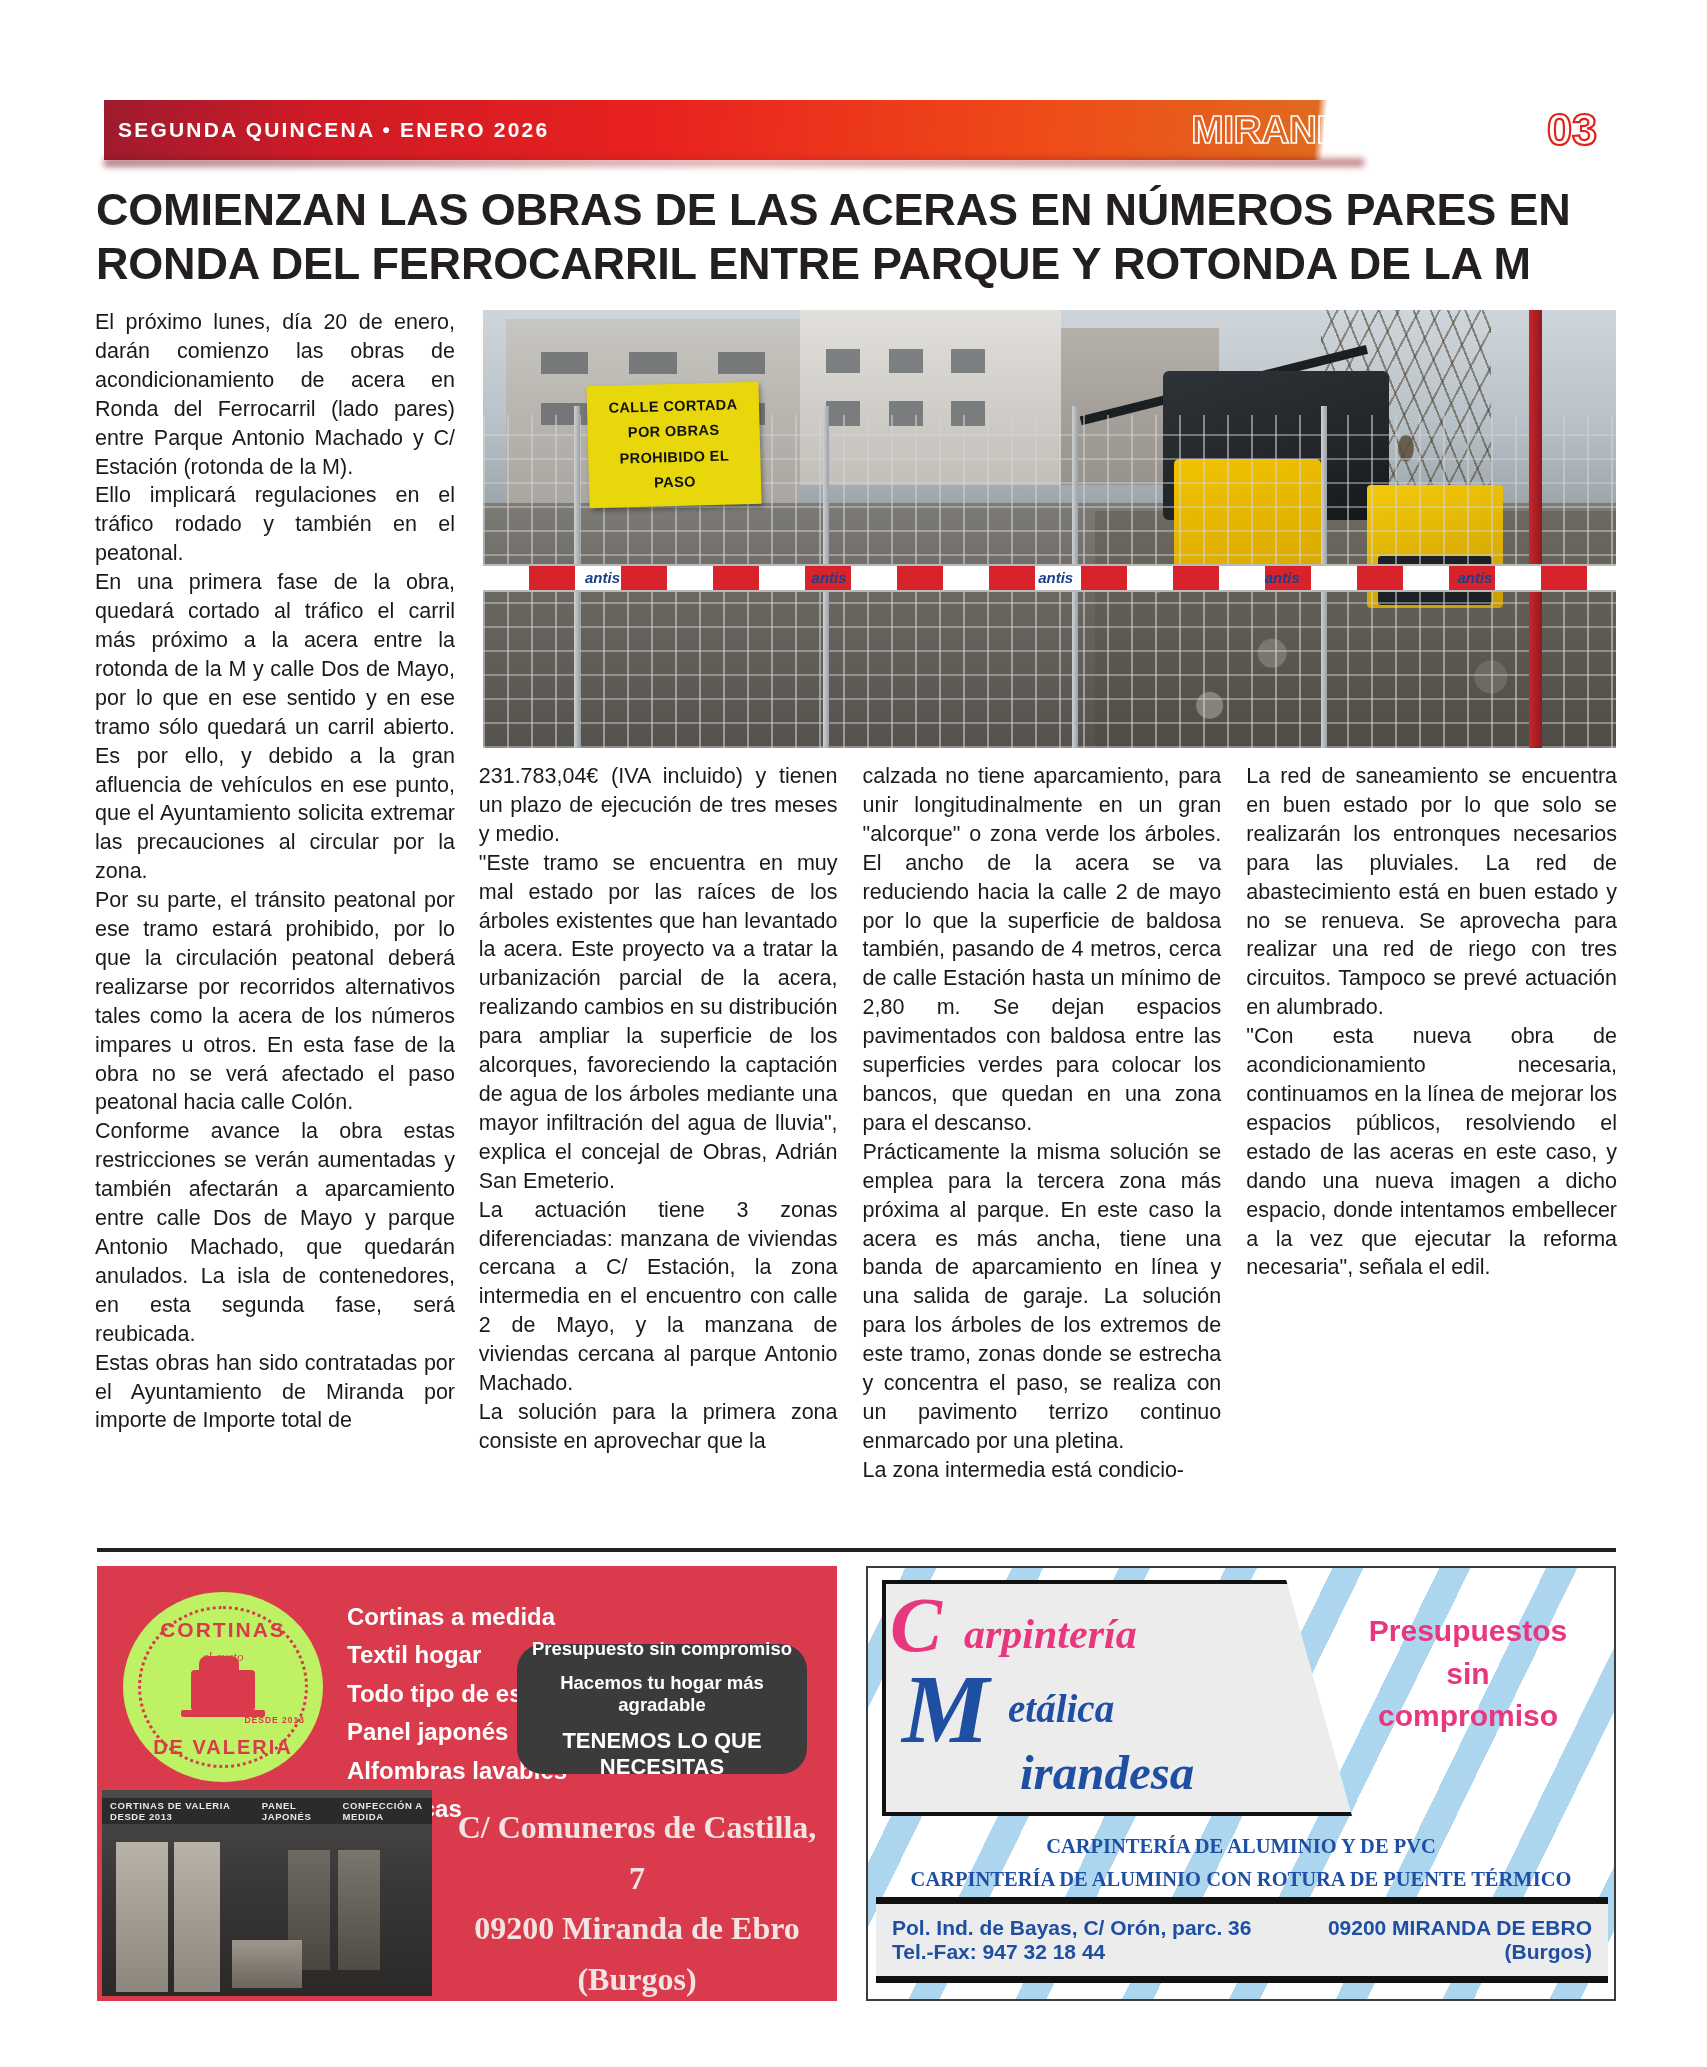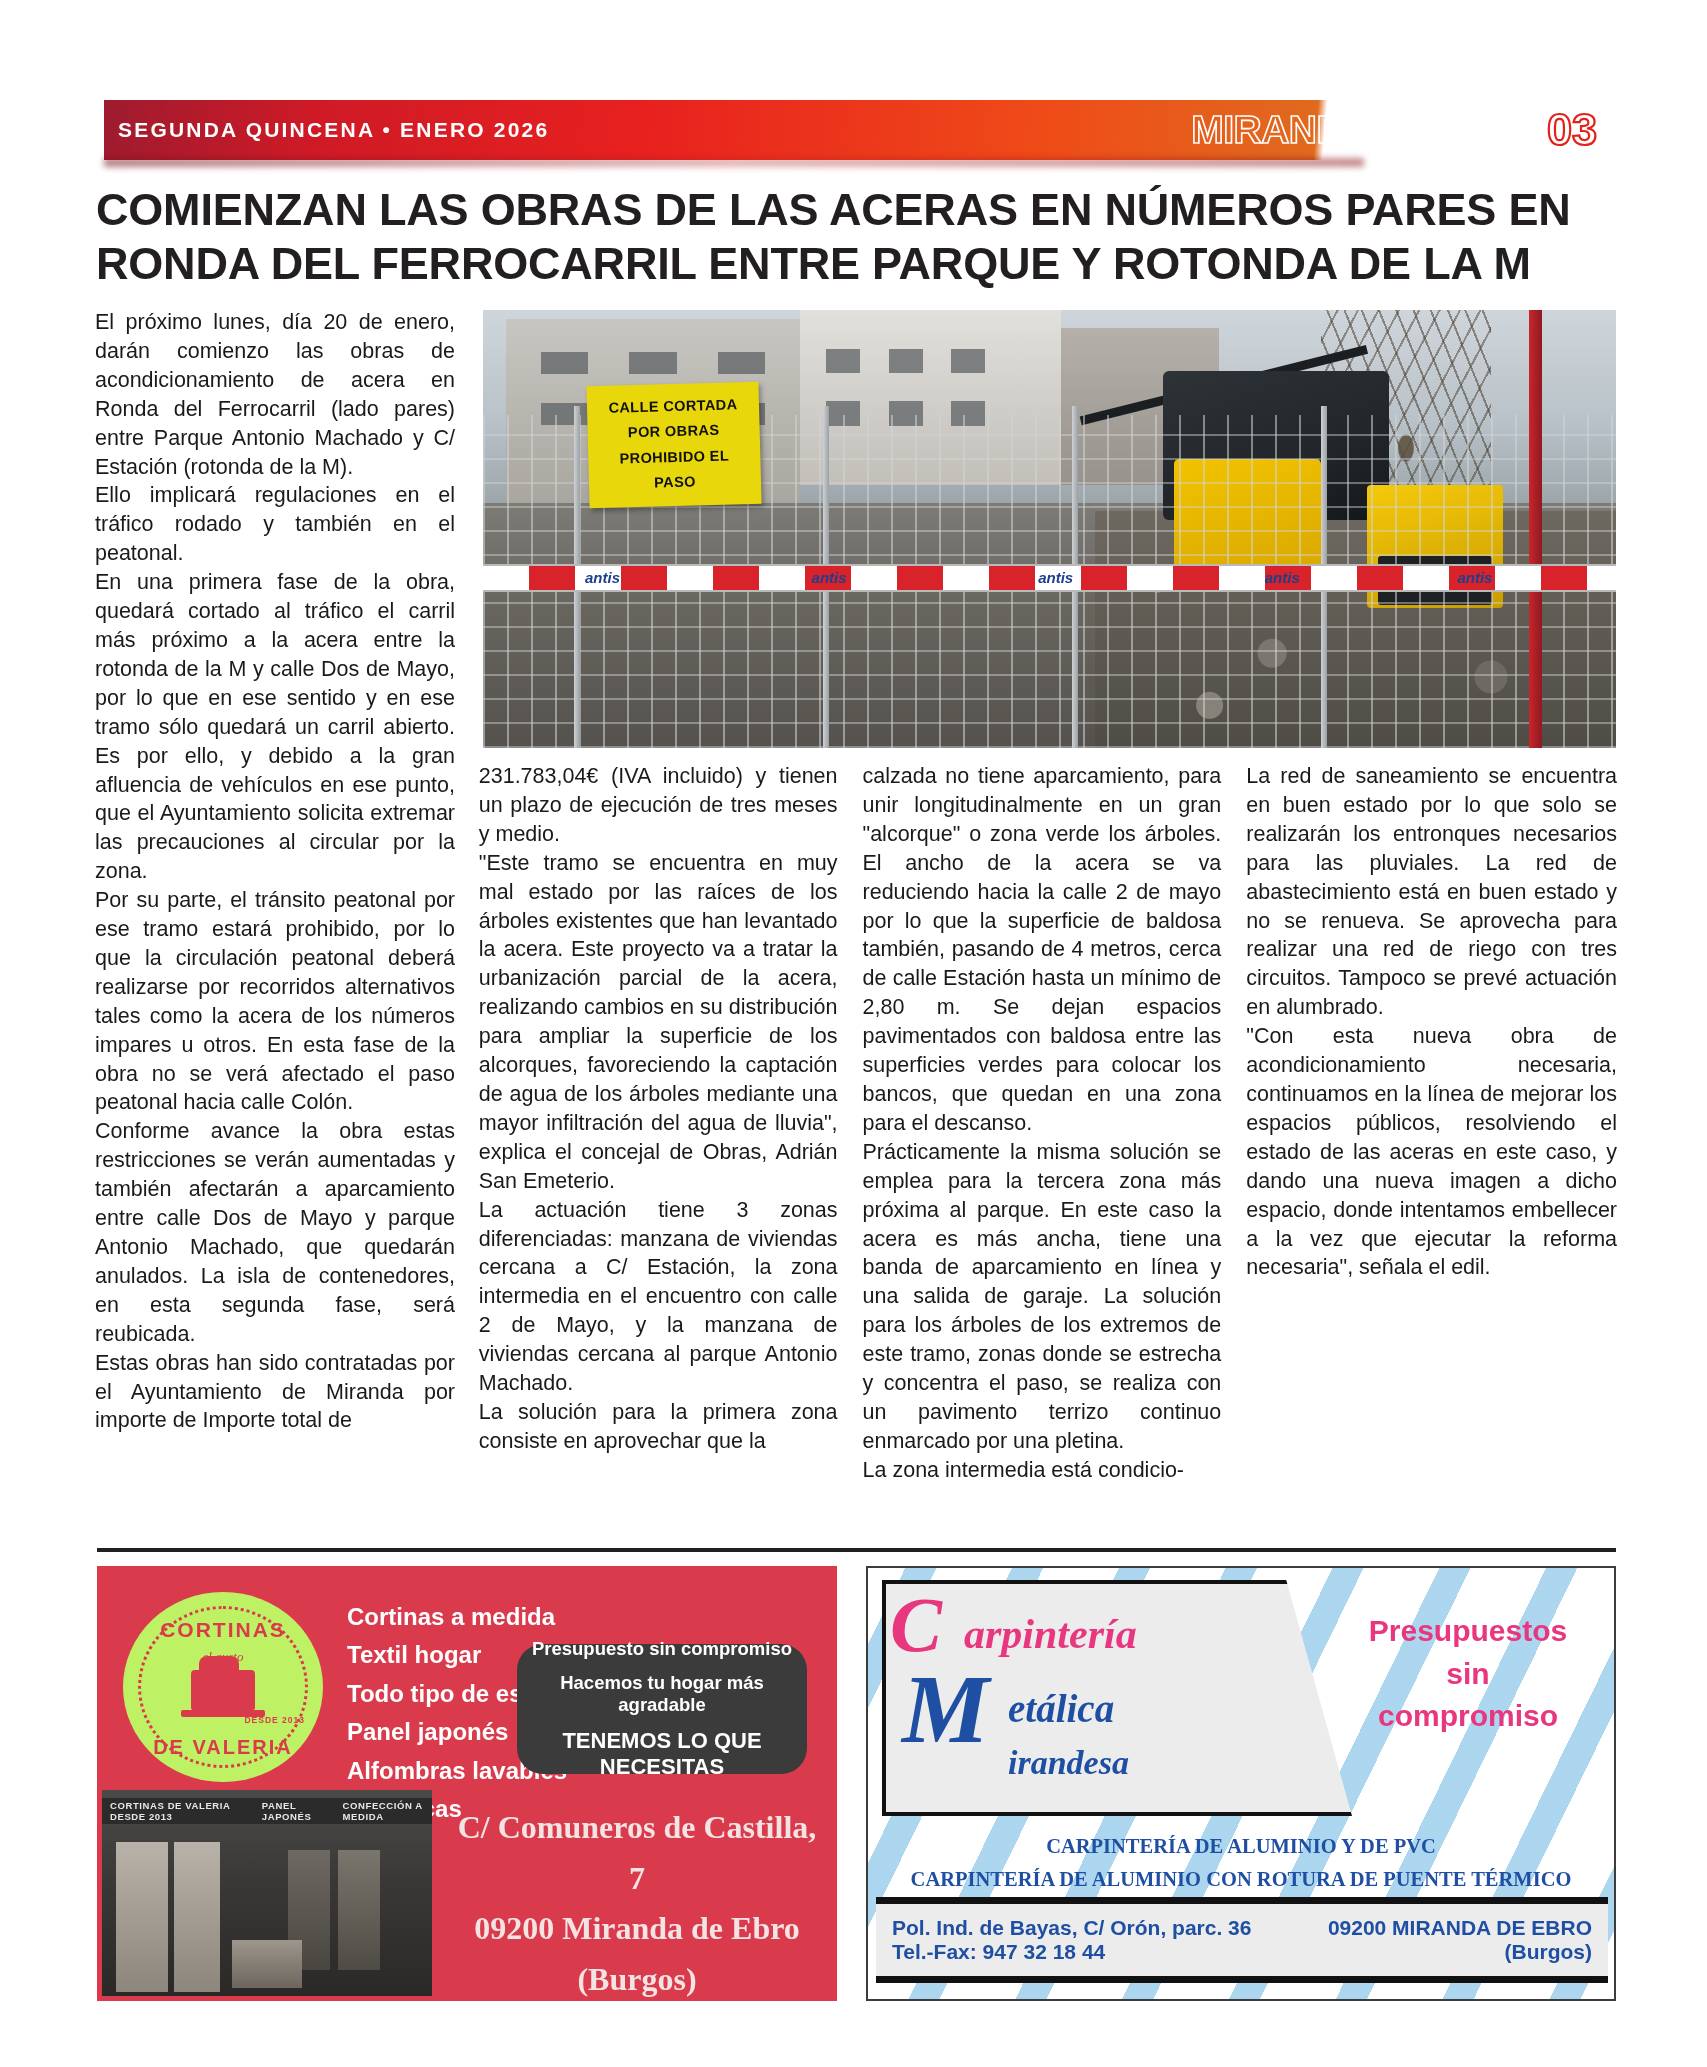--- a/index.html
+++ b/index.html
@@ -368,21 +368,21 @@
   }
   .carp-line { position:absolute; font-family:"Liberation Serif", serif; font-style:italic; font-weight:bold; }
   .carp-c {
     left:22px; top:18px; font-size:78px; color:#e8367f; line-height:1;
   }
   .carp-word1 { left:96px; top:42px; font-size:42px; color:#e8367f; }
   .carp-m {
     left:34px; top:92px; font-size:98px; color:#1f4fa3; line-height:1;
   }
   .carp-word2 { left:140px; top:118px; font-size:39px; color:#1f4fa3; }
-  .carp-word3 { left:140px; top:176px; font-size:34px; color:#1f4fa3; }
+  .carp-word3 { left:152px; top:176px; font-size:49px; color:#1f4fa3; }
   .carp-presu {
     position:absolute; right:28px; top:42px; width:236px; text-align:center;
     color:#e8367f; font-size:30px; font-weight:bold; line-height:1.42;
     font-family:"Liberation Sans",sans-serif;
   }
   .carp-services {
     position:absolute; left:0; top:262px; width:100%;
     text-align:center; color:#1f4fa3; font-weight:bold;
     font-size:20.5px; line-height:1.62;
     font-family:"Liberation Serif",serif;

